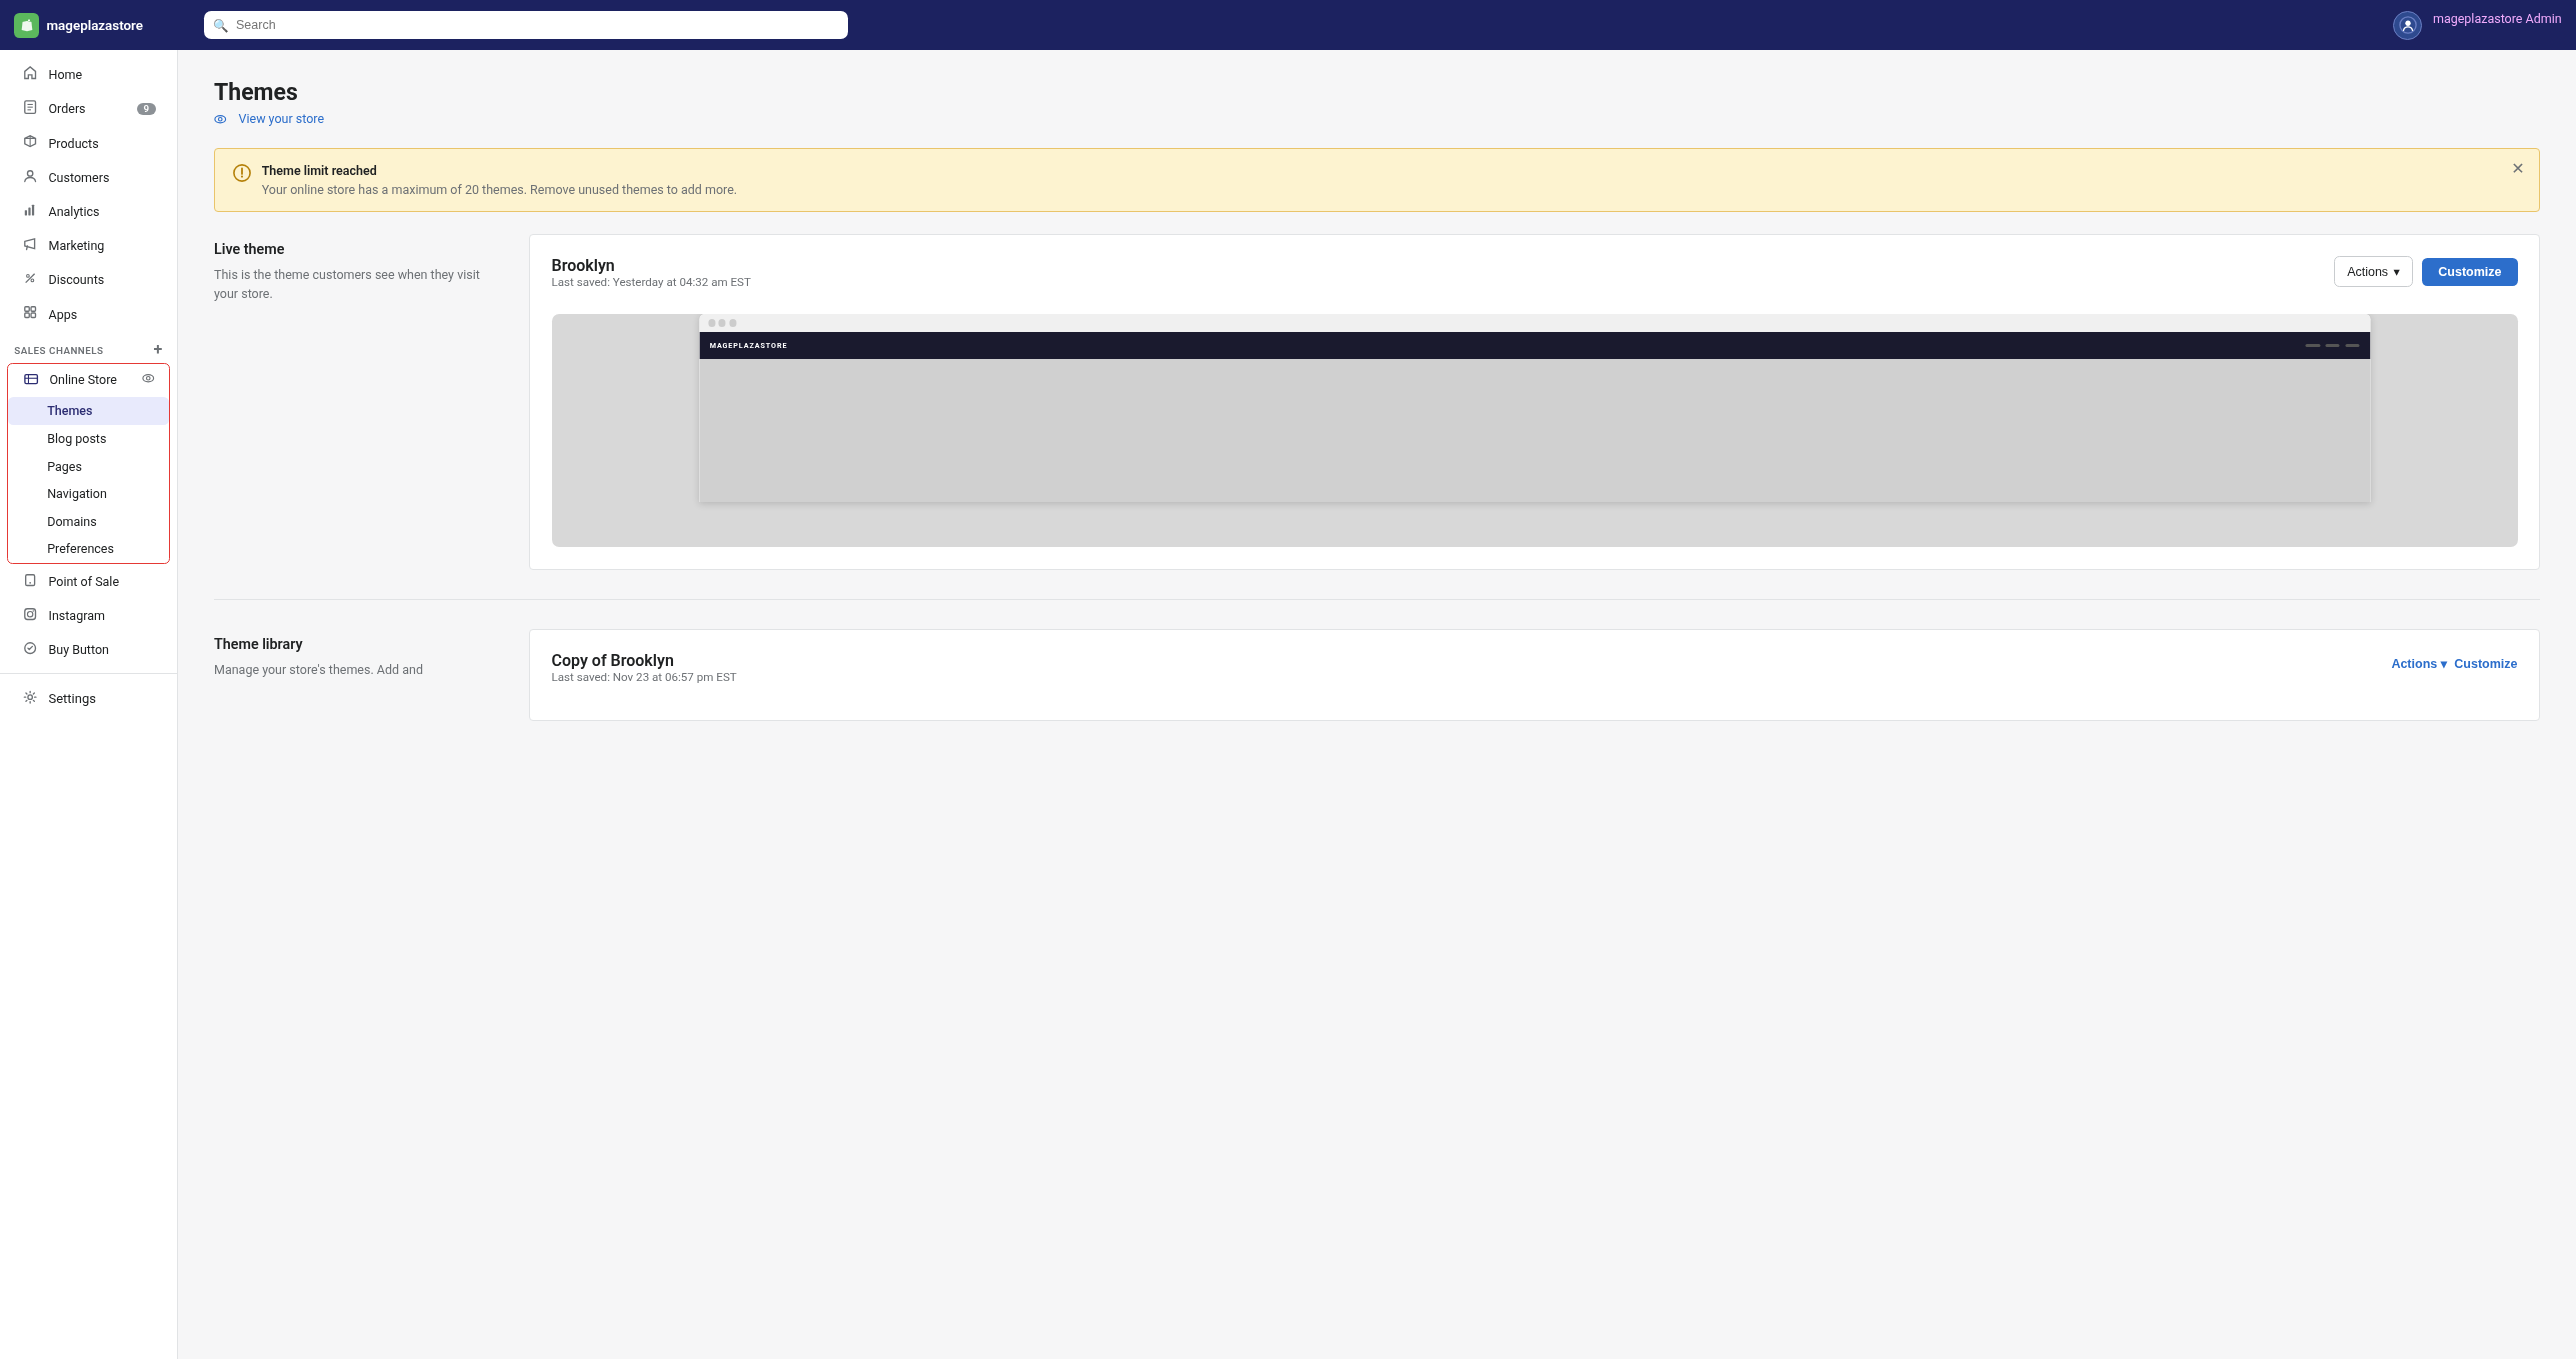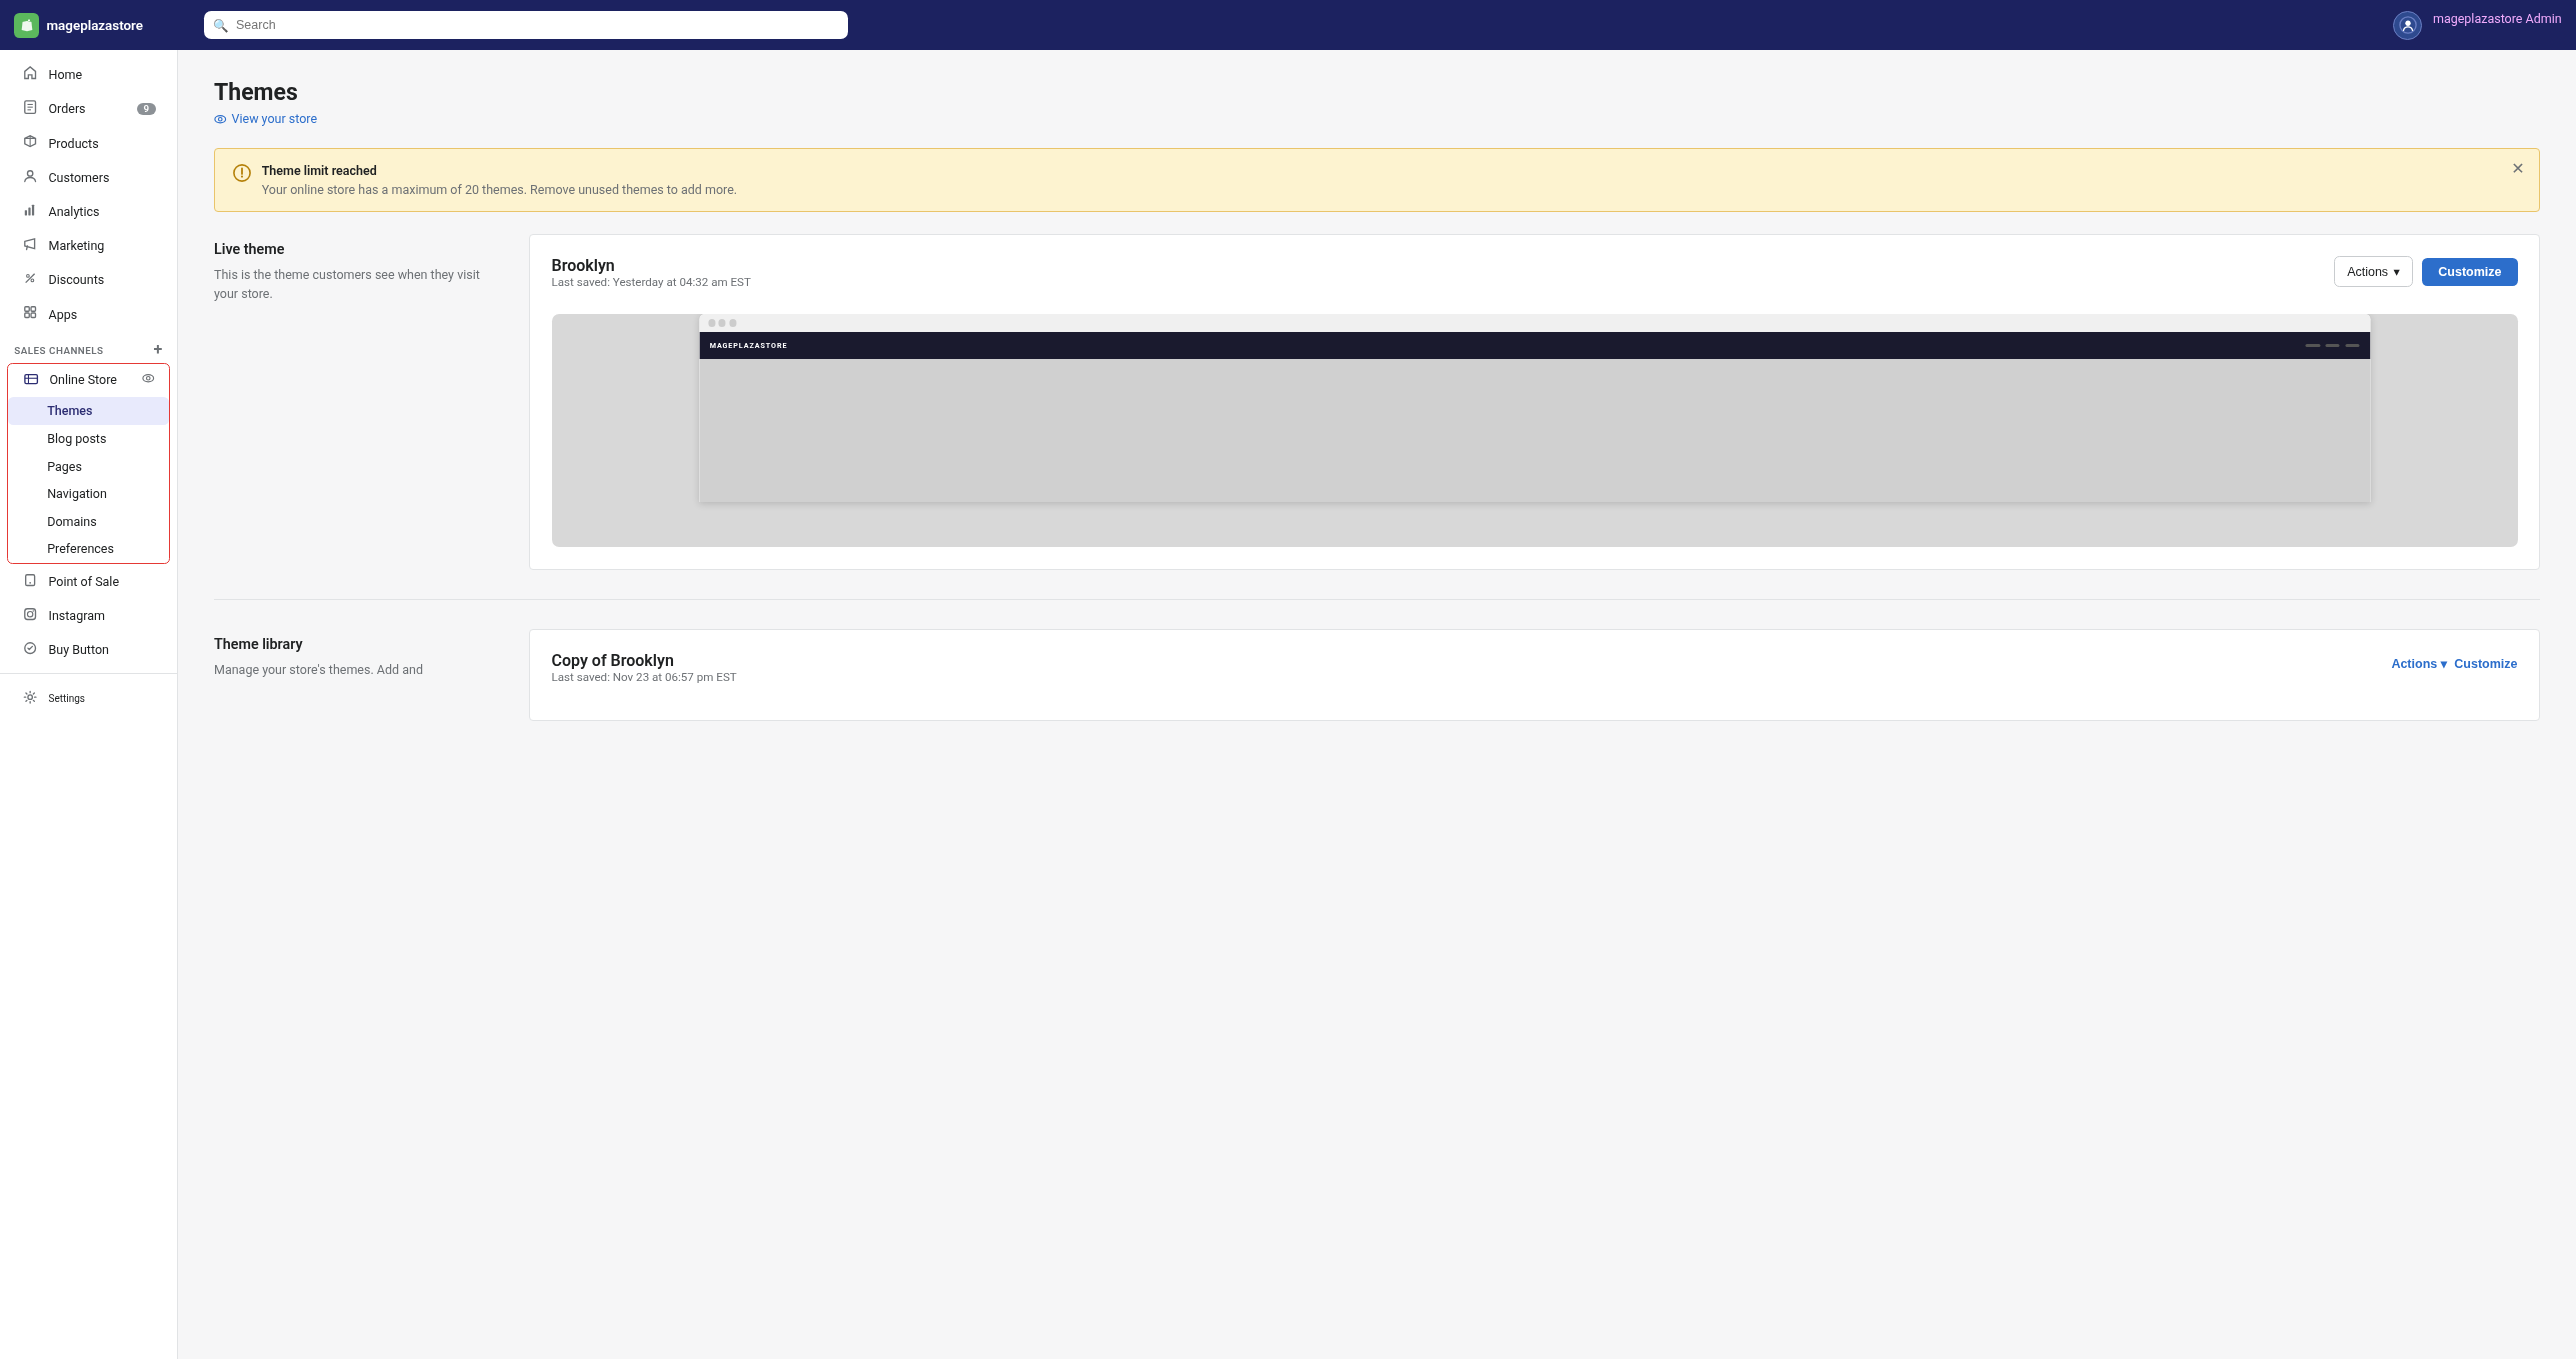--- a/index.html
+++ b/index.html
@@ -198,21 +198,21 @@
     .sidebar-divider {
       border: none;
       border-top: 0.9px solid #e1e3e5;
       margin: 7.2px 0;
     }
     .settings-item {
       display: flex;
       align-items: center;
       gap: 9px;
       padding: 8px 14.3px;
-      font-size: 10px;
+      font-size: 13px;
       color: #202223;
       cursor: pointer;
       border-radius: 5.4px;
       margin: 0.9px 7.2px;
     }
     .settings-item .icon {
       font-size: 14.3px;
       color: #6d7175;
       width: 18px;
       text-align: center;
@@ -229,21 +229,21 @@
       margin-bottom: 7.2px;
     }
     .page-title {
       font-size: 23px;
       font-weight: 700;
       color: #202223;
     }
     .view-store-link {
       display: flex;
       align-items: center;
-      gap: 5px;
+      gap: 12px;
       color: #2c6ecb;
       font-size: 12.5px;
       cursor: pointer;
       margin-top: 5.4px;
     }
 
     
     .alert-banner {
       background: #fdf3d0;
       border: 0.9px solid #e9c46a;

